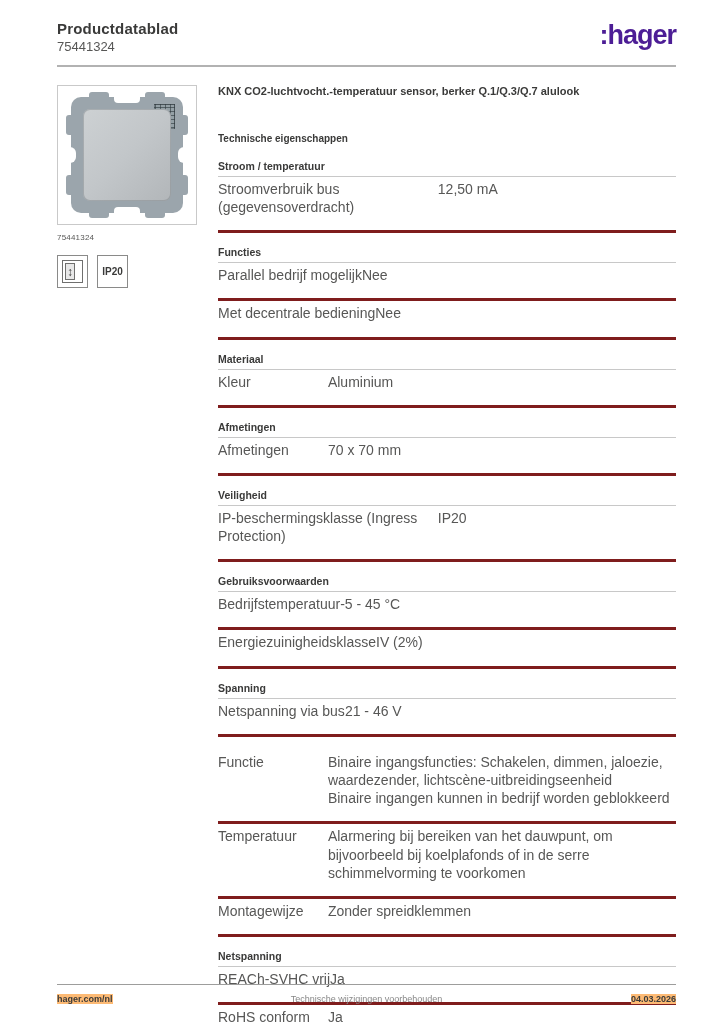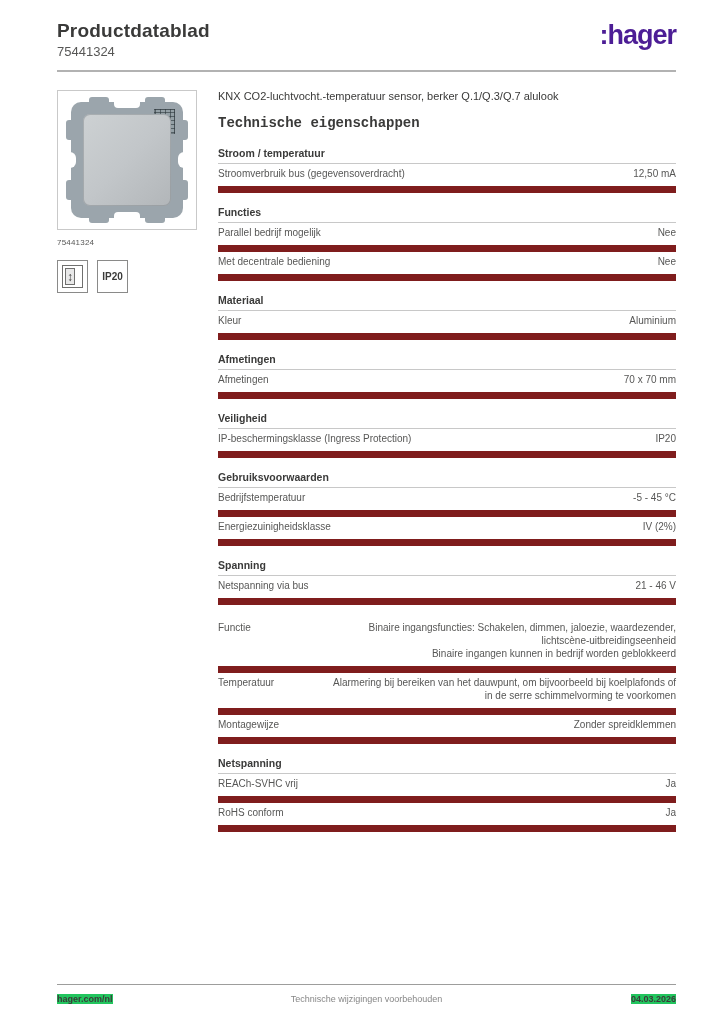--- a/index.html
+++ b/index.html
@@ -4,21 +4,21 @@
 <style>
   * { margin:0; padding:0; box-sizing:border-box; }
   html,body { background:#ffffff; }
   body {
     width:724px; height:1024px; position:relative; overflow:hidden;
     font-family:"Liberation Sans", sans-serif; color:#3a3a39;
   }
   .page { padding:20px 48px 0 57px; }
 
   
-  .doc-header h1 { font-size:19px; font-weight:bold; letter-spacing:.2px; }
+  .doc-header h1 { font-size:15px; font-weight:bold; letter-spacing:.2px; }
   .doc-header .prod-no { font-size:13px; color:#575756; margin-top:2px; }
   .doc-header { position:relative; }
   .logo { position:absolute; right:0; top:2px; font-size:27px; font-weight:bold;
           color:#4c1d95; letter-spacing:-1px; line-height:1; }
   .header-rule { height:2px; background:#b2b2b2; margin-top:11px; }
 
   
   .content { display:flex; margin-top:18px; }
   .left-col { width:140px; flex:0 0 140px; margin-right:21px; }
   .right-col { flex:1; min-width:0; }
@@ -58,41 +58,41 @@
   .icon-box { width:31px; height:33px; border:1px solid #8a8a89; background:#fff;
               display:flex; align-items:center; justify-content:center; }
   .mount-glyph { width:21px; height:23px; border:1px solid #6f6f6e; position:relative; background:#fff; }
   .mount-glyph .slot { position:absolute; left:2px; top:2px; bottom:2px; width:10px;
                        border:1px solid #6f6f6e; background:#e8e8e8;
                        display:flex; align-items:center; justify-content:center;
                        font-size:12px; line-height:1; color:#3a3a39; }
   .ip-label { font-size:10px; font-weight:bold; color:#3a3a39; }
 
   
-  .prod-title { font-size:11px; font-weight:normal; line-height:1.25; }
-  .tech-sub { font-size:14px; font-weight:bold; margin-top:11px;font-family:Liberation Mono, monospace; }
+  .prod-title { font-size:11px; font-weight:bold; line-height:1.25; }
+  .tech-sub { font-size:10px; font-weight:bold; margin-top:34px; }
   .sections { margin-top:16px; }
   .spec-section { margin-bottom:13px; }
   .sec-head { font-size:10.5px; font-weight:bold; padding-bottom:4px;
               border-bottom:1px solid #c8c8c8; }
   .spec-row { display:flex; justify-content:space-between; align-items:flex-start;
-              padding:3px 0 6px; border-bottom:7px solid #7f1d1d;
-              font-size:10px; color:#575756; line-height:1.3; }
+              padding:3px 0 14px; border-bottom:3px solid #7f1d1d;
+              font-size:14px; color:#575756; line-height:1.3; }
   .spec-row .lbl { flex:0 0 auto; max-width:48%; }
-  .spec-row .val { flex:1 1 auto; text-align:right; white-space:pre-line; max-width:76%; margin-left:auto; }
+  .spec-row .val { flex:1 1 auto; text-align:left; white-space:pre-line; max-width:76%; margin-left:auto; }
 
   
   .doc-footer { position:absolute; left:57px; right:48px; bottom:20px; }
   .footer-rule { height:1px; background:#9d9d9c; margin-bottom:9px; }
   .footer-row { display:flex; justify-content:space-between; align-items:baseline; font-size:9px; }
   .footer-row .f-left { font-weight:bold; color:#3a3a39; }
   .footer-row .f-center { color:#878787; position:absolute; left:0; right:0; text-align:center; }
   .footer-row .f-right { font-weight:bold; color:#3a3a39; }
   .footer-row { position:relative; }
-  .f-left, .f-right { position:relative; z-index:1; background:#22c55e; }
+  .f-left, .f-right { position:relative; z-index:1; background:#fdba74; }
 </style>
 </head>
 <body>
 
 <div class="page">
 
   <div class="doc-header">
     <h1>Productdatablad</h1>
     <div class="prod-no">75441324</div>
     <div class="logo">:hager</div>

